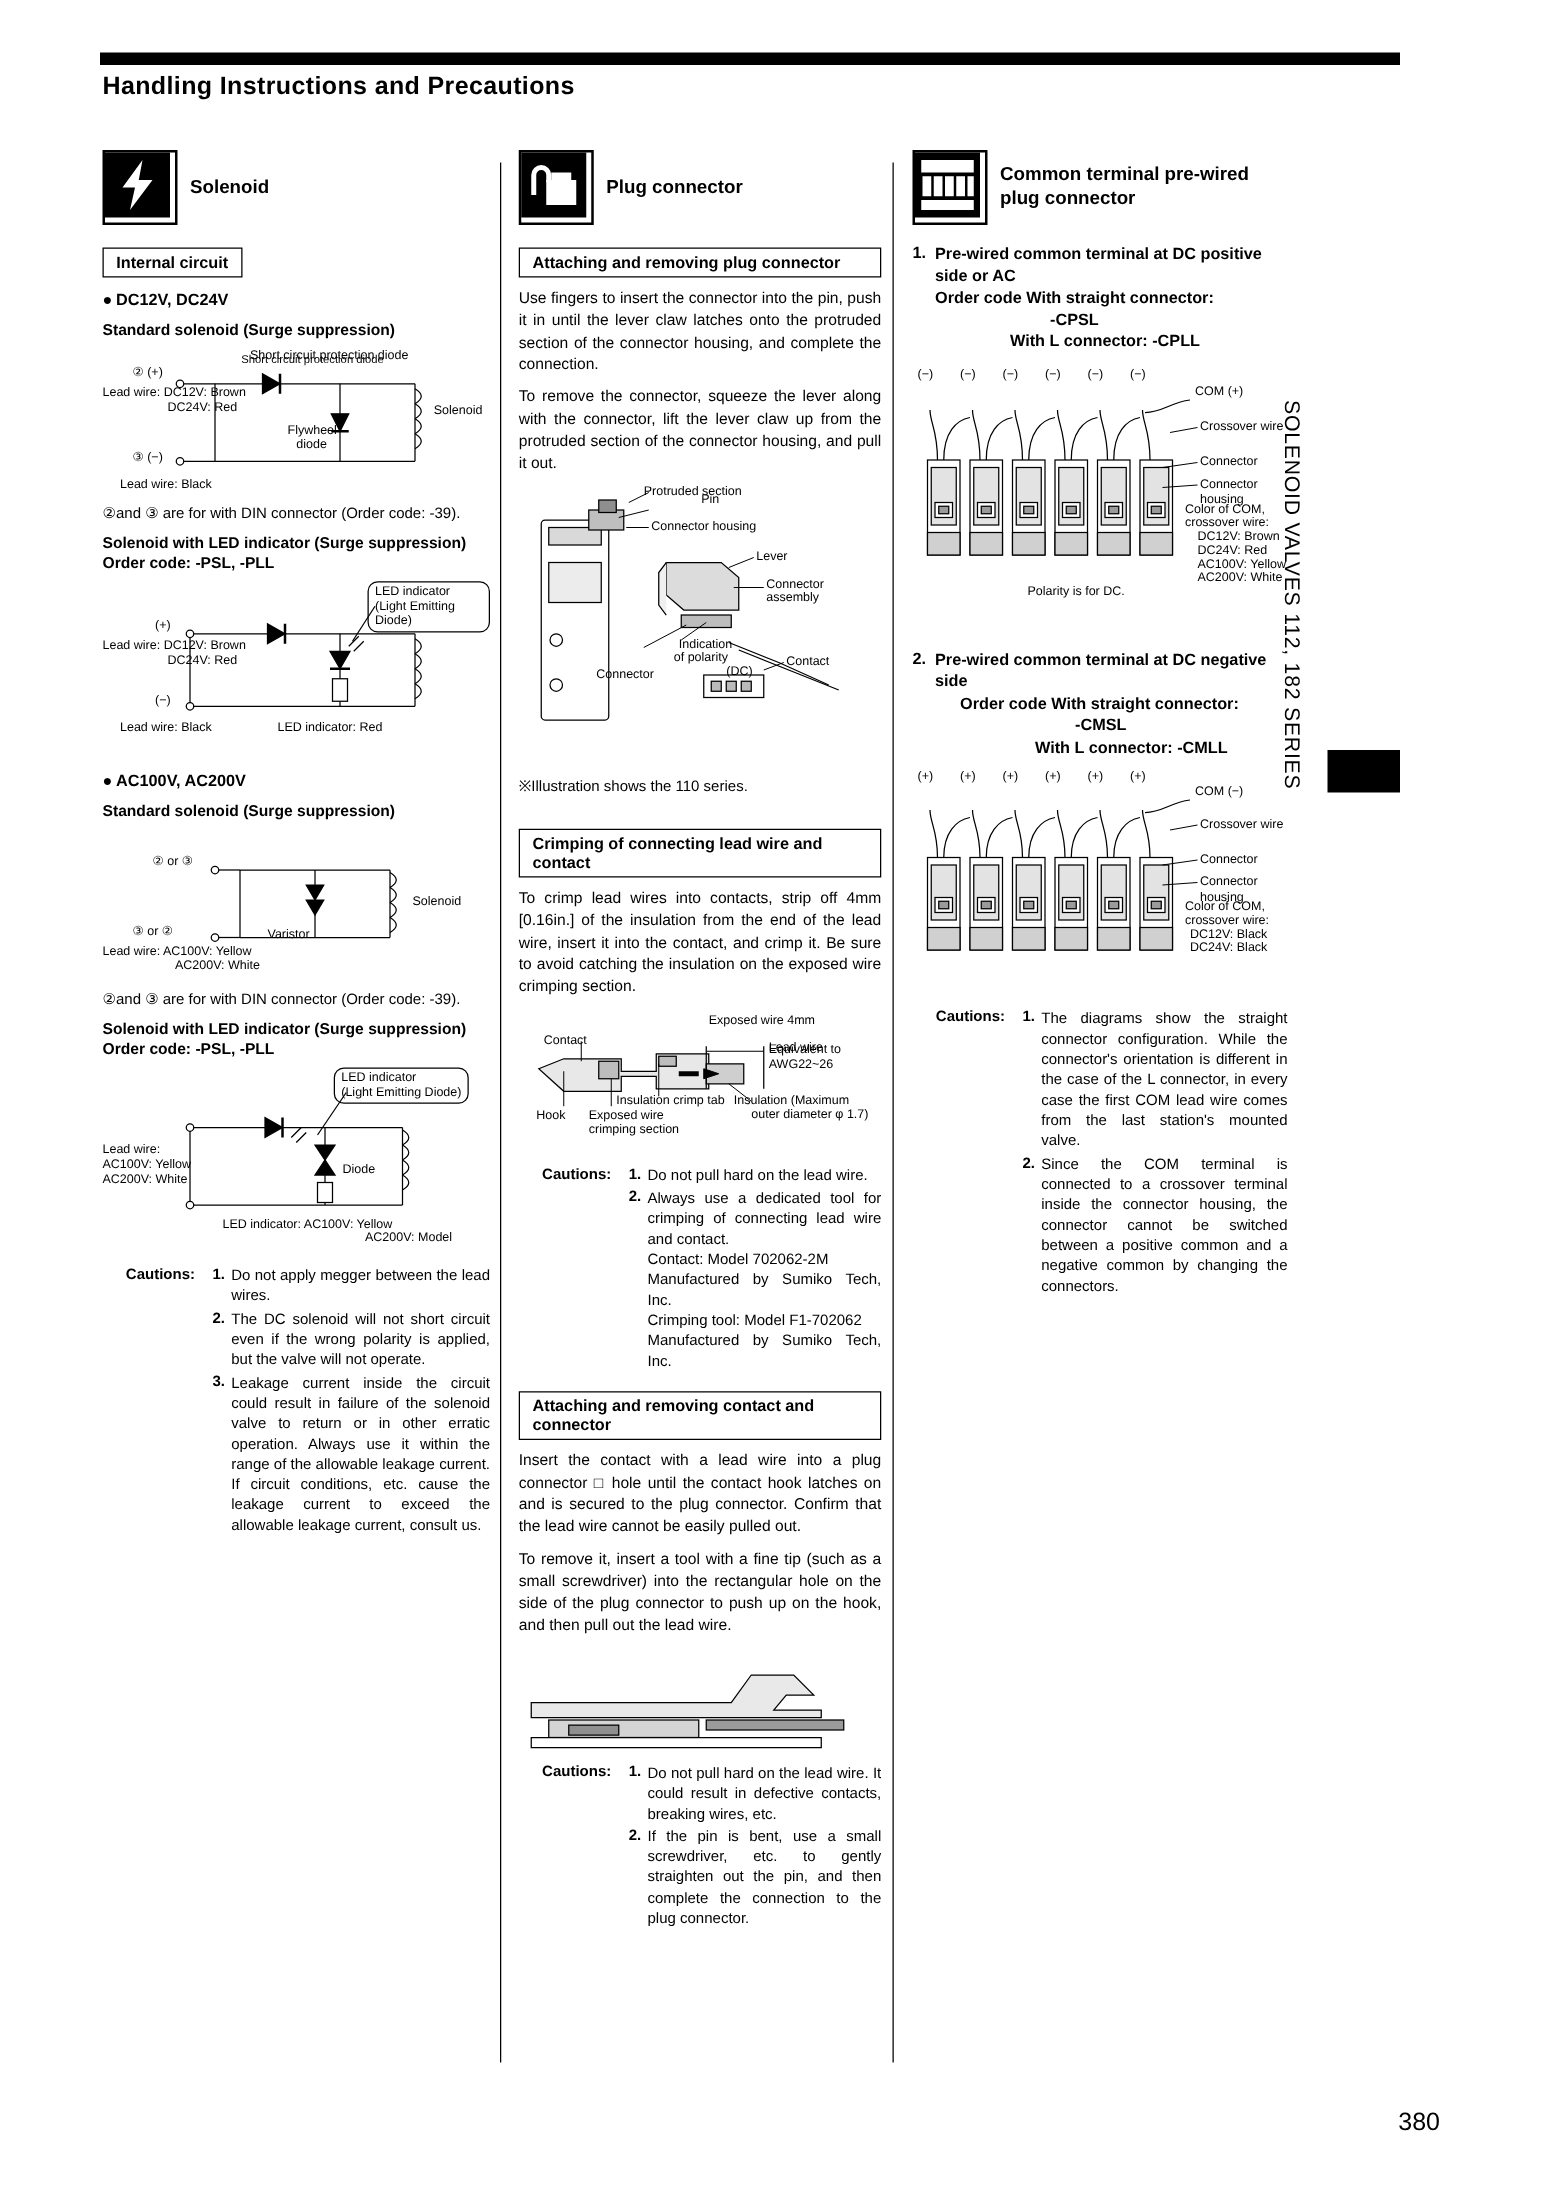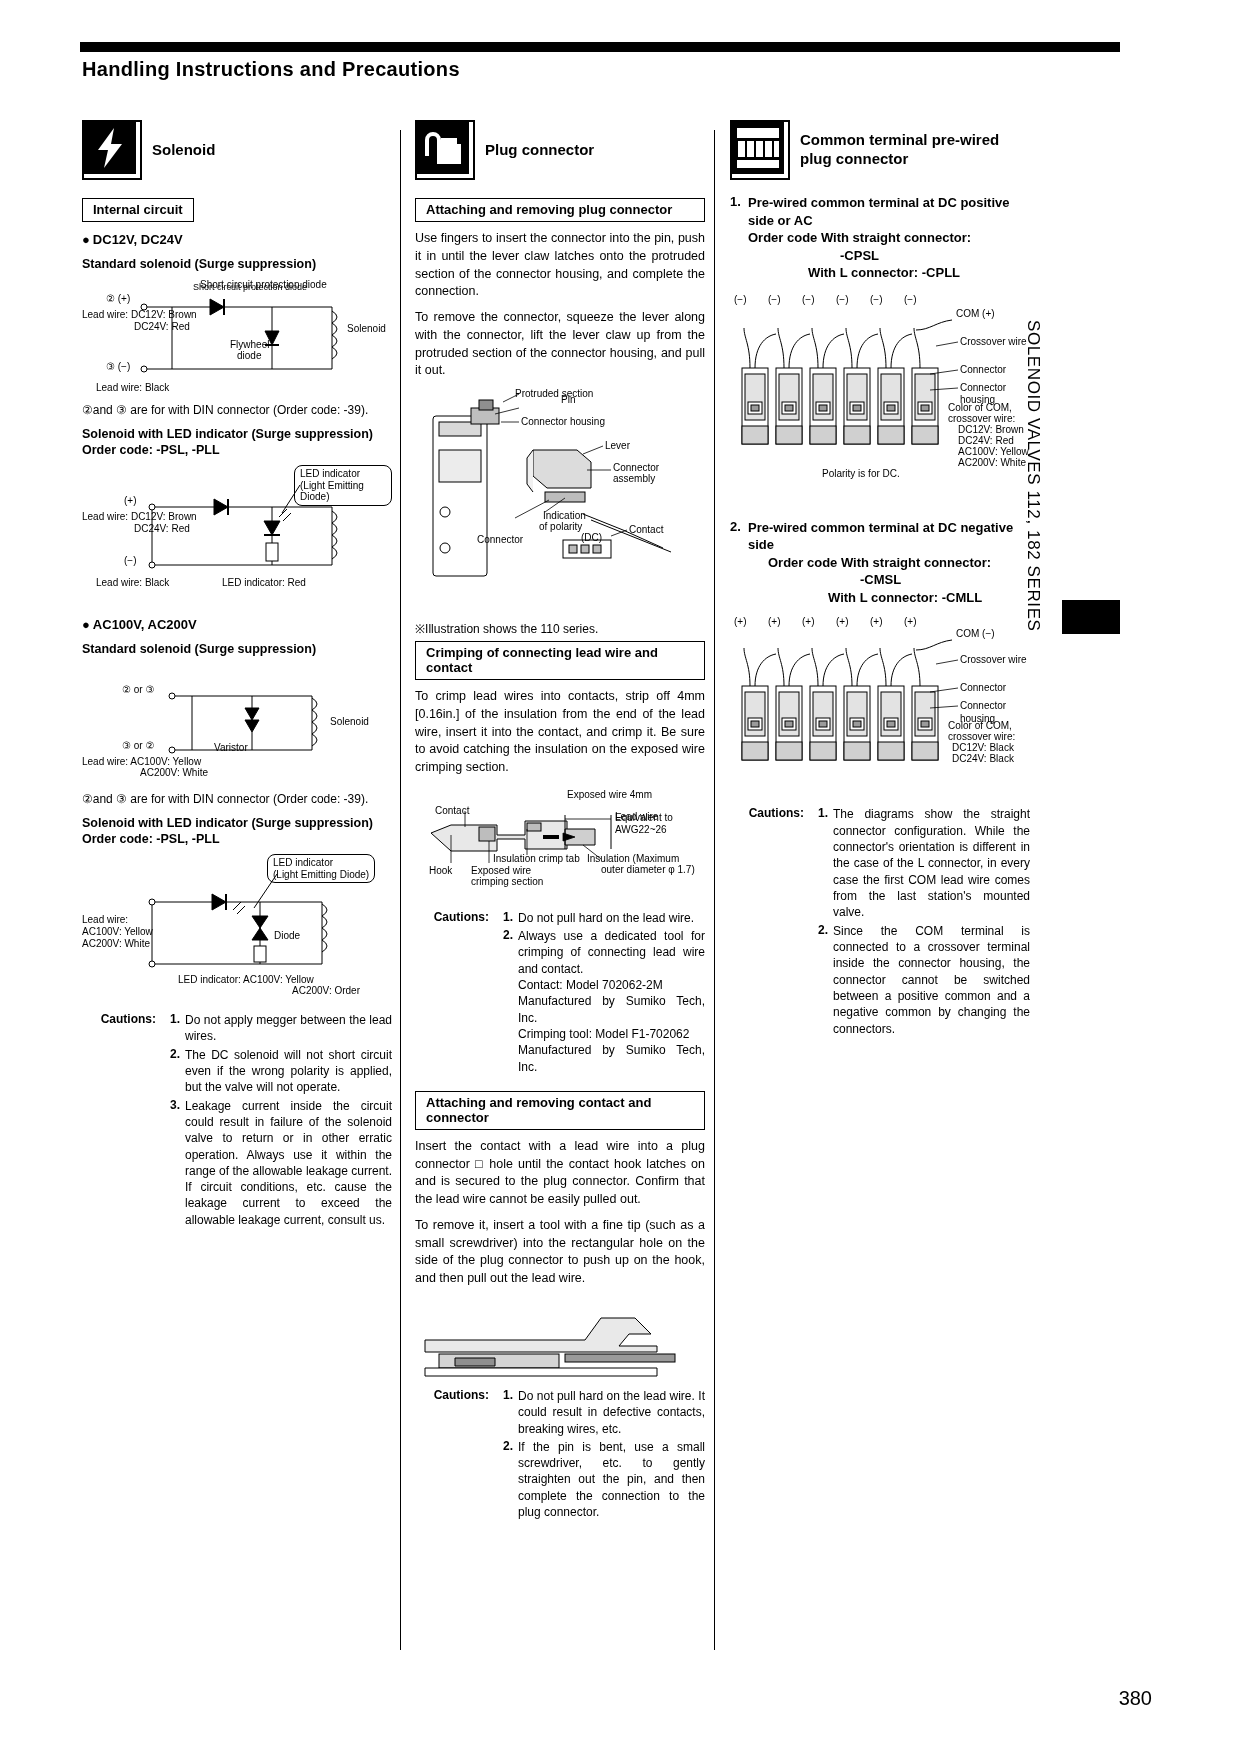--- a/index.html
+++ b/index.html
@@ -187,21 +187,21 @@
           <line x1="170" y1="32" x2="170" y2="44"></line>
           <line x1="170" y1="68" x2="170" y2="86"></line>
           <path d="M230 46 q10 -6 0 -12 M230 58 q10 -6 0 -12 M230 70 q10 -6 0 -12 M230 82 q10 -6 0 -12"></path>
           <circle cx="90" cy="32" r="3" fill="#fff"></circle>
           <circle cx="90" cy="86" r="3" fill="#fff"></circle>
         </g>
       </svg>
       <div class="tiny" style="position:absolute;left:40px;top:20px;">② or ③</div>
       <div class="tiny" style="position:absolute;left:248px;top:52px;">Solenoid</div>
       <div class="tiny" style="position:absolute;left:132px;top:78px;">Varistor</div>
-      <div class="tiny" style="position:absolute;left:40px;top:76px;">③ or ②</div>
+      <div class="tiny" style="position:absolute;left:24px;top:76px;">③ or ②</div>
       <div class="tiny" style="position:absolute;left:0px;top:92px;">Lead wire: AC100V: Yellow</div>
       <div class="tiny" style="position:absolute;left:58px;top:103px;">AC200V: White</div>
     </div>
 
     <div class="note" style="margin-top:16px;">②and ③ are for with DIN connector (Order code: -39).</div>
 
     <div class="sub">Solenoid with LED indicator (Surge suppression)</div>
     <div class="sub" style="margin-top:1px;">Order code: -PSL, -PLL</div>
 
     <div class="fig">
@@ -227,21 +227,21 @@
       </svg>
       <div class="tiny" style="position:absolute;left:185px;top:0px;border:1px solid #000;border-radius:8px;padding:2px 5px;line-height:1.15;">
         <span>LED indicator</span><br>
         <span>(Light Emitting Diode)</span>
       </div>
       <div class="tiny" style="position:absolute;left:0px;top:60px;">Lead wire:</div>
       <div class="tiny" style="position:absolute;left:0px;top:72px;">AC100V: Yellow</div>
       <div class="tiny" style="position:absolute;left:0px;top:84px;">AC200V: White</div>
       <div class="tiny" style="position:absolute;left:192px;top:76px;">Diode</div>
       <div class="tiny" style="position:absolute;left:96px;top:120px;">LED indicator: AC100V: Yellow</div>
-      <div class="tiny" style="position:absolute;left:210px;top:131px;">AC200V: Order</div>
+      <div class="tiny" style="position:absolute;left:210px;top:131px;">AC200V: Model</div>
     </div>
 
     <div class="cautions" style="margin-top:18px;">
       <div class="cau-label">Cautions:</div>
       <div class="cau-list">
         <div class="cau-item">
             <div class="cau-num">1.</div>
             <div class="cau-txt">Do not apply megger between the lead wires.</div>
           </div>
         <div class="cau-item">
@@ -318,21 +318,21 @@
       <div class="tiny" style="position:absolute;left:198px;top:85px;">assembly</div>
       <div class="tiny" style="position:absolute;left:128px;top:122px;">Indication</div>
       <div class="tiny" style="position:absolute;left:124px;top:133px;">of polarity</div>
       <div class="tiny" style="position:absolute;left:166px;top:144px;">(DC)</div>
       <div class="tiny" style="position:absolute;left:62px;top:146px;">Connector</div>
       <div class="tiny" style="position:absolute;left:214px;top:136px;">Contact</div>
     </div>
 
     <div class="note" style="font-size:12px;margin-top:2px;">※Illustration shows the 110 series.</div>
 
-    <div style="margin-top:4px;">
+    <div style="margin-top:26px;">
       <span class="boxed-head wide">Crimping of connecting lead wire and contact</span>
     </div>
     <p class="body">To crimp lead wires into contacts, strip off 4mm [0.16in.] of the insulation from the end of the lead wire, insert it into the contact, and crimp it. Be sure to avoid catching the insulation on the exposed wire crimping section.</p>
 
     <div class="fig" style="height:115px;margin-top:12px;">
       <svg width="290" height="115" viewBox="0 0 290 115">
         <g stroke="#000" fill="#fff" stroke-width="1">
           <path d="M16 44 l20 -8 l46 0 l0 10 l28 0 l0 -14 l42 0 l0 28 l-42 0 l0 -10 l-28 0 l0 12 l-46 0 z" fill="#e8e8e8"></path>
           <rect x="64" y="38" width="16" height="14" fill="#bdbdbd"></rect>
           <rect x="112" y="34" width="14" height="8" fill="#bdbdbd"></rect>

